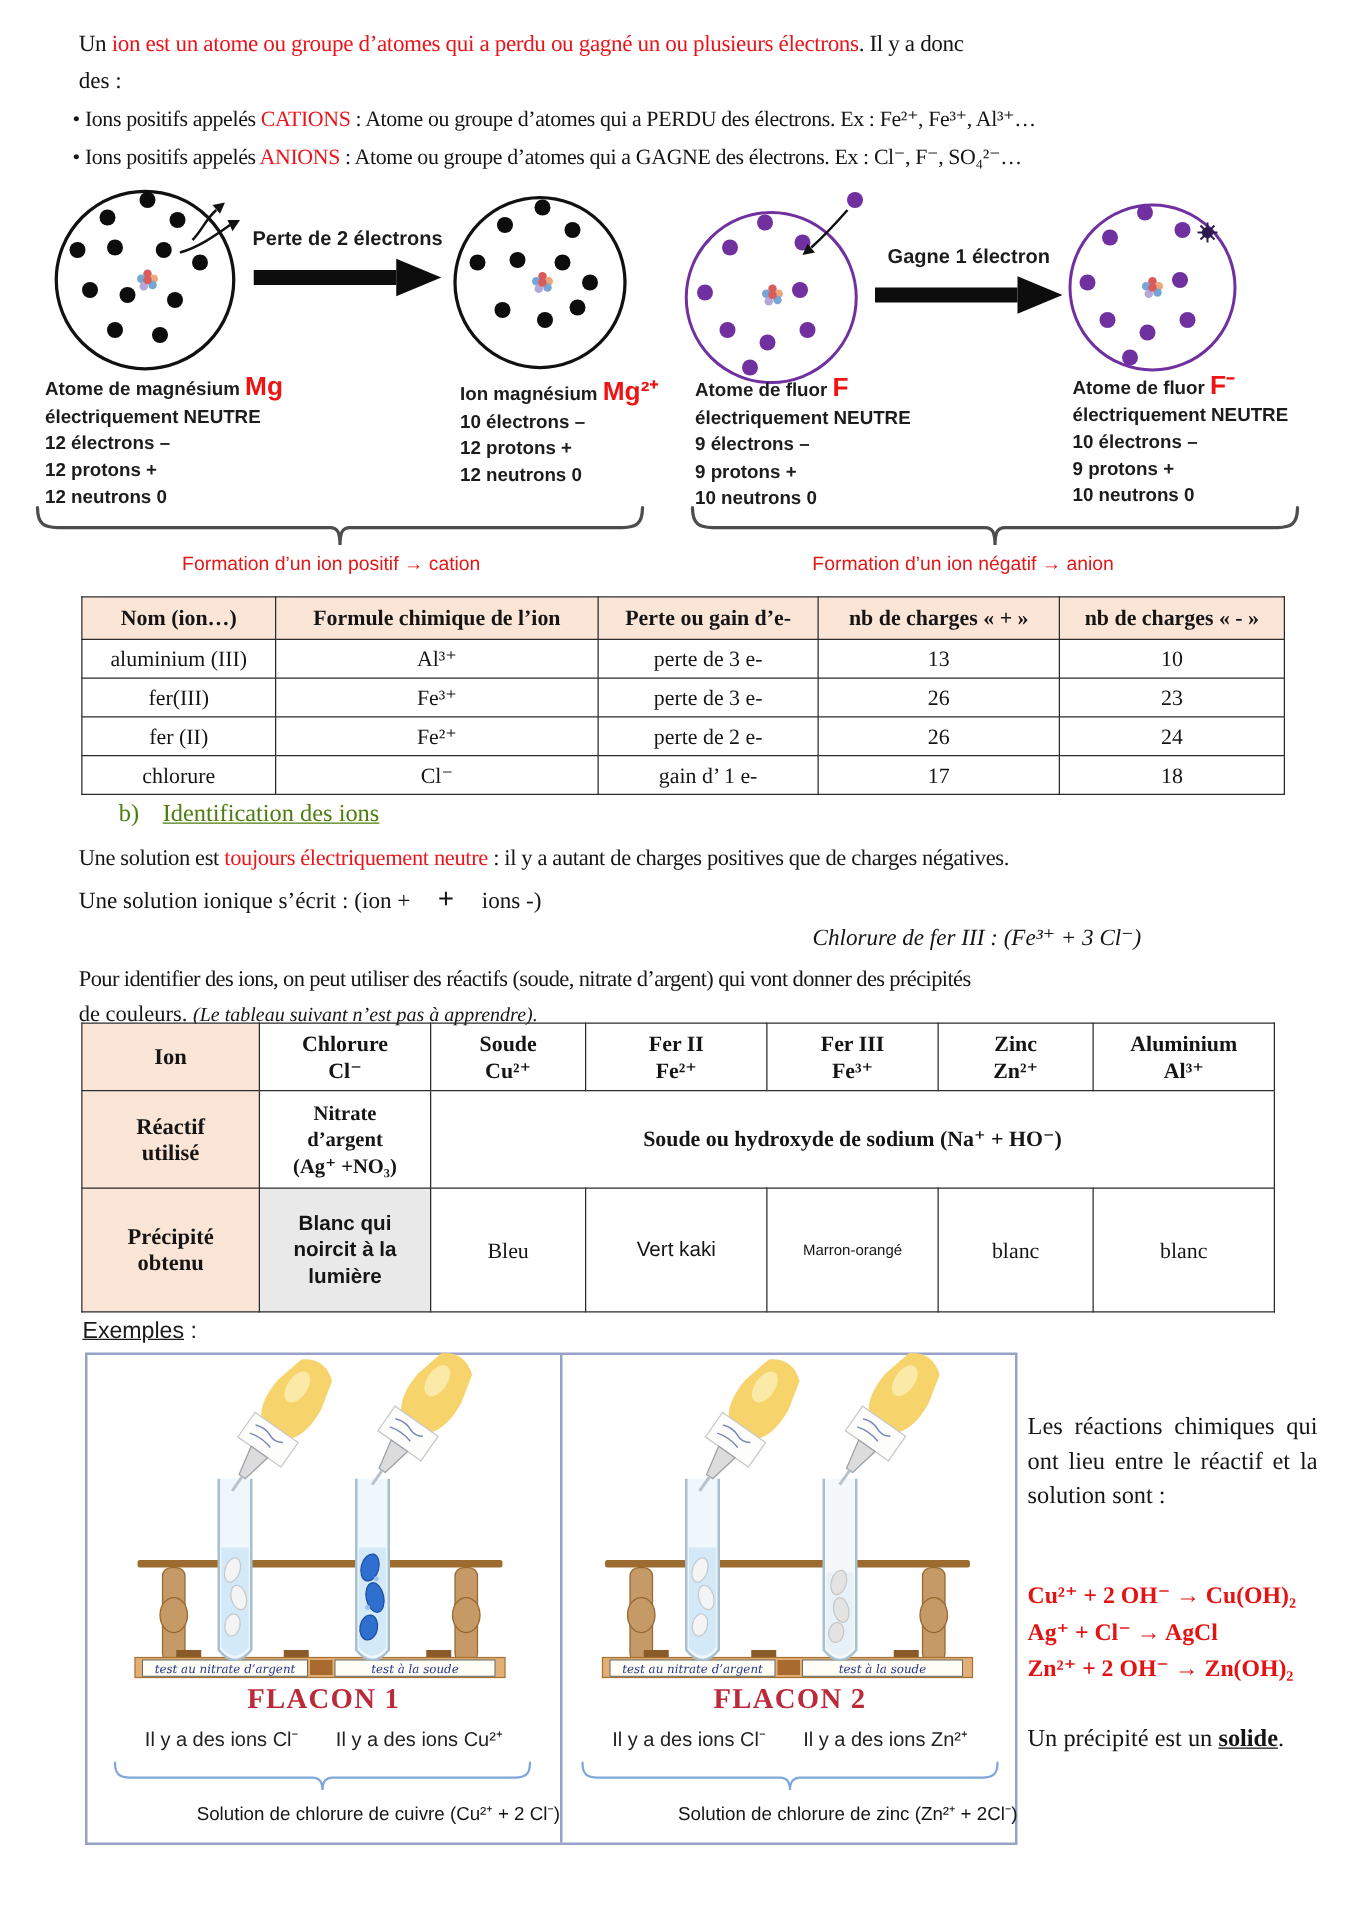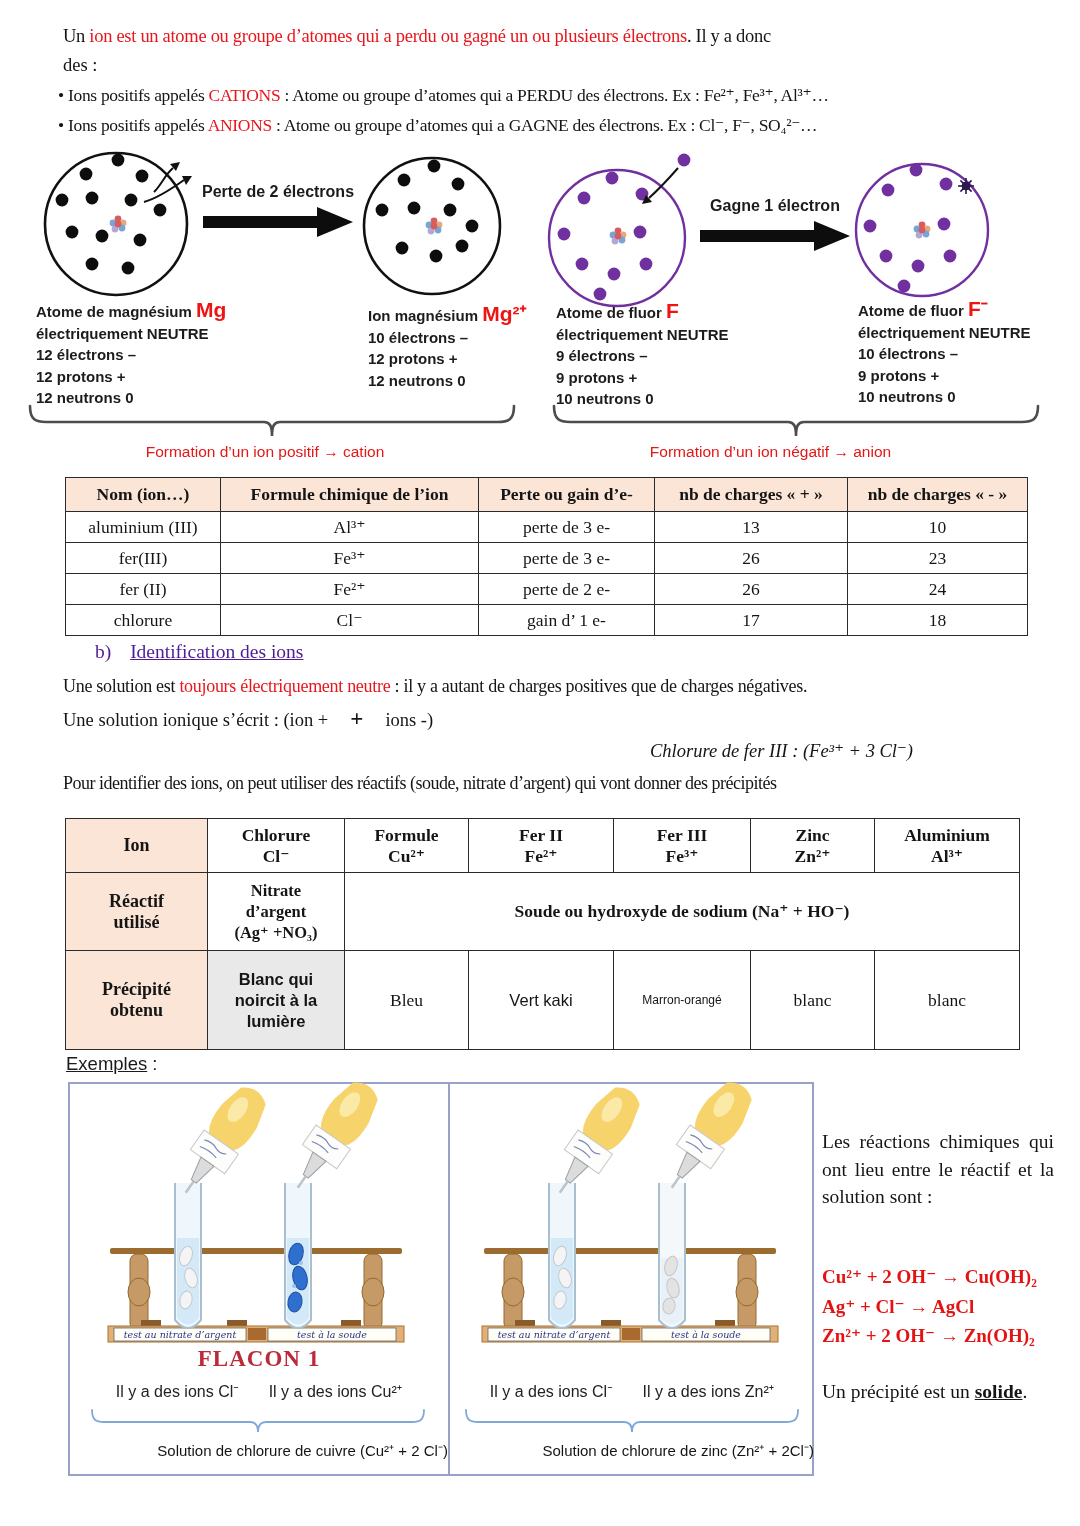--- a/index.html
+++ b/index.html
@@ -3,21 +3,21 @@
 <meta charset="utf-8">
 <style>
   html,body{margin:0;padding:0;background:#fff;}
   .page{position:relative;width:1080px;height:1526px;background:#ffffff;
         font-family:"Liberation Serif","DejaVu Serif",serif;color:#151515;overflow:hidden;}
   .abs{position:absolute;}
   svg{overflow:visible;display:block;}
   .fit{white-space:nowrap;letter-spacing:-0.3px;}
   .body-text{font-size:18.5px;line-height:29px;}
   .red{color:#e8161c;}
-  .green{color:#4c1d95;}
+  .green{color:#4d7c0f;}
   .ul{text-decoration:underline;}
   .it{font-style:italic;}
   .b{font-weight:bold;}
   
   .diag-label{font-family:"Liberation Sans",sans-serif;font-weight:bold;font-size:15px;
               line-height:21.5px;color:#1c1c1c;white-space:nowrap;}
   .diag-label .sym{color:#ee1414;font-size:21px;}
   .arrow-label{font-family:"Liberation Sans",sans-serif;font-weight:bold;font-size:16px;
                color:#1c1c1c;text-align:center;white-space:nowrap;}
   .caption{font-family:"Liberation Sans",sans-serif;font-size:15.5px;color:#e31717;
@@ -281,37 +281,40 @@
     <span class="ul" style="margin-left:14px;">Identification des ions</span>
   </div>
   <div class="abs body-text fit" style="left:63px;top:672px;font-size:18px;">
     <span>Une solution est </span><span class="red">toujours électriquement neutre</span><span> : il y a autant de charges positives que de charges négatives.</span>
   </div>
   <div class="abs body-text" style="left:63px;top:704px;">
     <span>Une solution ionique s’écrit : (ion +</span><span class="b" style="font-size:23px;margin:0 22px;">+</span><span>ions -)</span>
   </div>
   <div class="abs body-text it" style="left:650px;top:737px;">Chlorure de fer III : (Fe³⁺ + 3 Cl⁻)</div>
   <div class="abs body-text fit" style="left:63px;top:769px;font-size:18px;letter-spacing:-0.5px;">Pour identifier des ions, on peut utiliser des réactifs (soude, nitrate d’argent) qui vont donner des précipités</div>
+  <div class="abs body-text" style="left:63px;top:797px;font-size:18px;">
+    <span>de couleurs. </span><span class="it" style="font-size:16px;">(Le tableau suivant n’est pas à apprendre).</span>
+  </div>
 
   <table class="abs t2" style="left:65px;top:818px;width:954px;">
     <colgroup>
         <col style="width:142px">
         <col style="width:137px">
         <col style="width:124px">
         <col style="width:145px">
         <col style="width:137px">
         <col style="width:124px">
         <col style="width:145px">
       </colgroup>
     <tbody>
       <tr style="height:54px;">
         <td class="lbl">Ion</td>
         <td class="bold-cell">Chlorure
 Cl⁻</td>
-        <td class="bold-cell">Formule
+        <td class="bold-cell">Soude
 Cu²⁺</td>
         <td class="bold-cell">Fer II
 Fe²⁺</td>
         <td class="bold-cell">Fer III
 Fe³⁺</td>
         <td class="bold-cell">Zinc
 Zn²⁺</td>
         <td class="bold-cell">Aluminium
 Al³⁺</td>
       </tr>
@@ -459,20 +462,21 @@
         </g>
         <g transform="translate(264,-15) rotate(35)">
           <path d="M8,6 Q23,-6 38,6 L44,30 Q46,52 38,62 L8,62 Q0,52 2,30 Z" fill="#f6d36b"></path>
           <ellipse cx="18" cy="26" rx="8" ry="14" fill="#fbe9a8"></ellipse>
           <rect x="2" y="62" width="42" height="24" fill="#fdfdfb" stroke="#c8c8c8"></rect>
           <path d="M8,70 q8,-3 14,0 q6,3 12,-1 M8,78 q10,-3 20,0" stroke="#7a86b8" fill="none" stroke-width="1.2"></path>
           <polygon points="15,86 31,86 26,110 20,110" fill="#dcdcdc" stroke="#9aa0a6"></polygon>
           <line x1="23" y1="110" x2="23" y2="124" stroke="#b9c4cc" stroke-width="2.5"></line>
         </g>
       </svg>
+      <div class="abs flacon-title" style="left:0;top:262px;width:100%;">FLACON 2</div>
       <div class="abs ions-row" style="left:0;top:296px;width:100%;">
         <span>Il y a des ions Cl⁻</span>
         <span>Il y a des ions Zn²⁺</span>
       </div>
       <svg class="abs" style="left:14px;top:324px;" width="336" height="26">
         <path d="M2,2 C2,12 6,14 14,14 L160,14 C165,14 168,17 168,24 C168,17 171,14 176,14 L322,14 C330,14 334,12 334,2" stroke="#7fa8d9" stroke-width="1.8" fill="none" stroke-linecap="round"></path>
       </svg>
       <div class="abs solution" style="left:0;top:356px;width:100%;">Solution de chlorure de zinc (Zn²⁺ + 2Cl⁻)</div>
     </div>
   </div>

